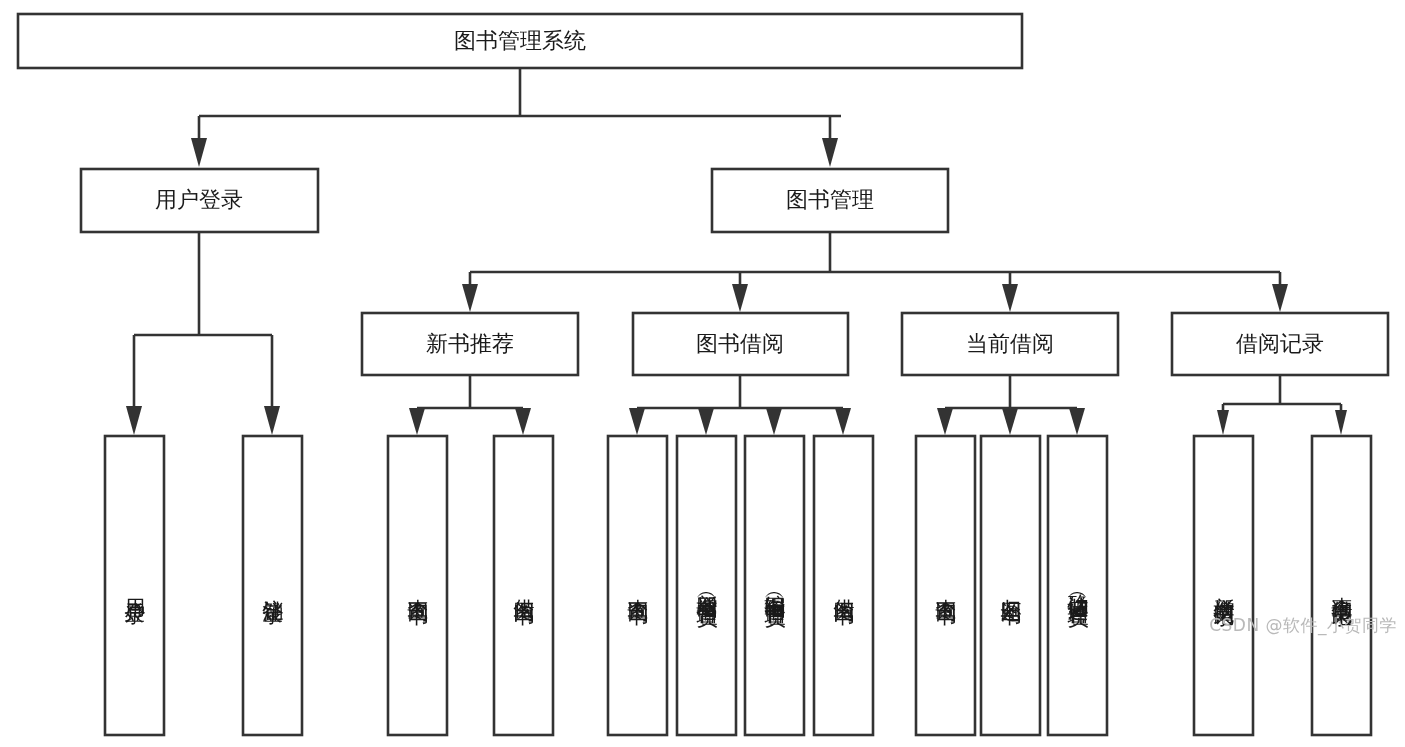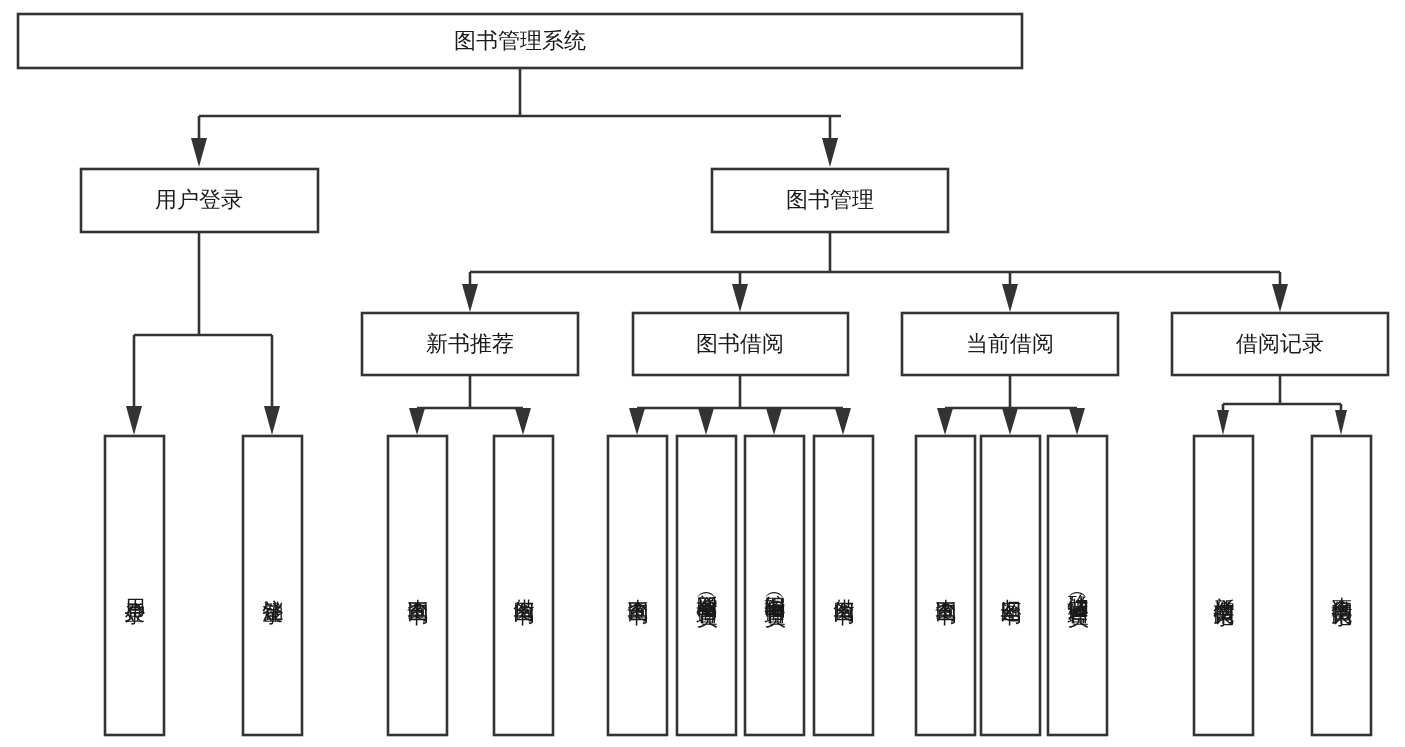--- a/index.html
+++ b/index.html
@@ -244,14 +244,15 @@
     <span class="leaf-text">确认归还（管理员）</span>
   </div>
 
   <div class="leaf-text-wrap" style="left:1194px; top:436px; width:59px; height:299px;">
     <span class="leaf-text">新增借阅记录</span>
   </div>
   <div class="leaf-text-wrap" style="left:1312px; top:436px; width:59px; height:299px;">
     <span class="leaf-text">查询借阅记录</span>
   </div>
 
+  <div class="watermark">CSDN @软件_小贺同学</div>
 
 </div>
 
 </body></html>

